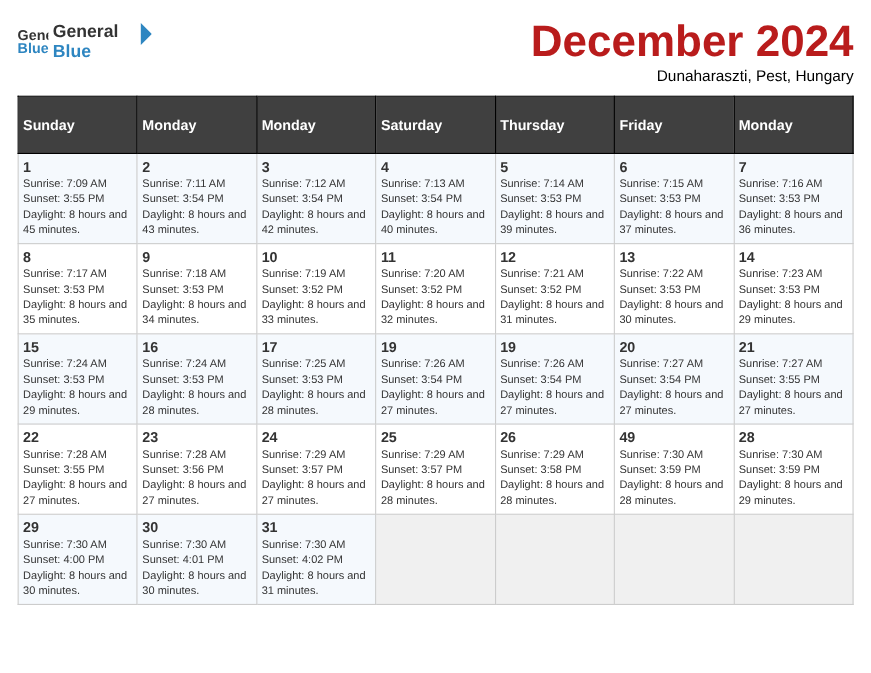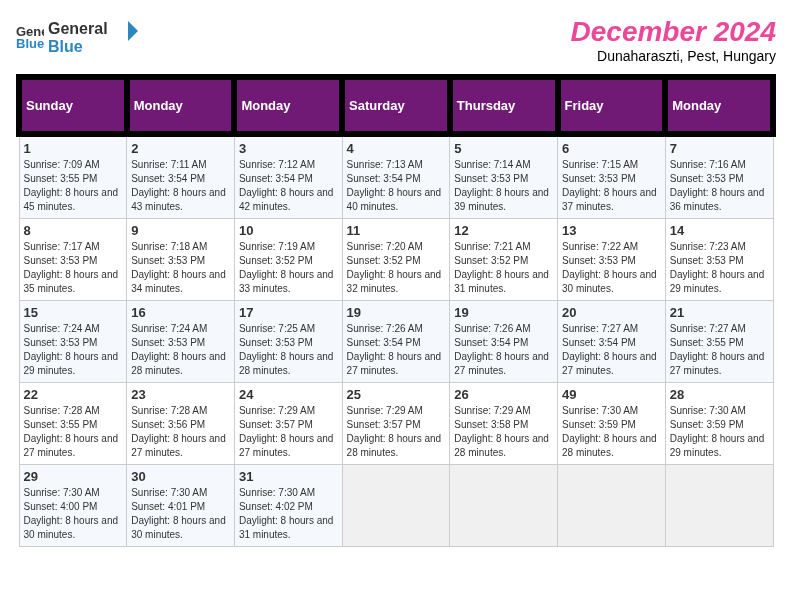--- a/index.html
+++ b/index.html
@@ -22,42 +22,41 @@
     }
     .logo-icon {
       width: 28px;
       height: 28px;
       margin-right: 2px;
     }
     .title-block {
       text-align: right;
     }
     .month-title {
-      font-size: 28px;
+      font-size: 40px;
       font-weight: bold;
-      color: #ec4899;
-      font-style: italic;
+      color: #b91c1c;
     }
     .location {
       font-size: 14px;
       color: #000000;
     }
     table {
       width: 100%;
       border-collapse: collapse;
       table-layout: fixed;
     }
     thead tr th {
-      background-color: #701a75;
+      background-color: #404040;
       color: #fff;
       font-size: 13px;
       font-weight: bold;
       padding: 18px 4px;
       text-align: left;
-      border: 6px solid #000000;
+      border: 1px solid #000000;
     }
     tbody tr td {
       vertical-align: top;
       font-size: 10.5px;
       color: #333;
       padding: 4px 4px;
       border: 1px solid #ccc;
       height: 80px;
     }
     tbody tr:nth-child(odd) td {

